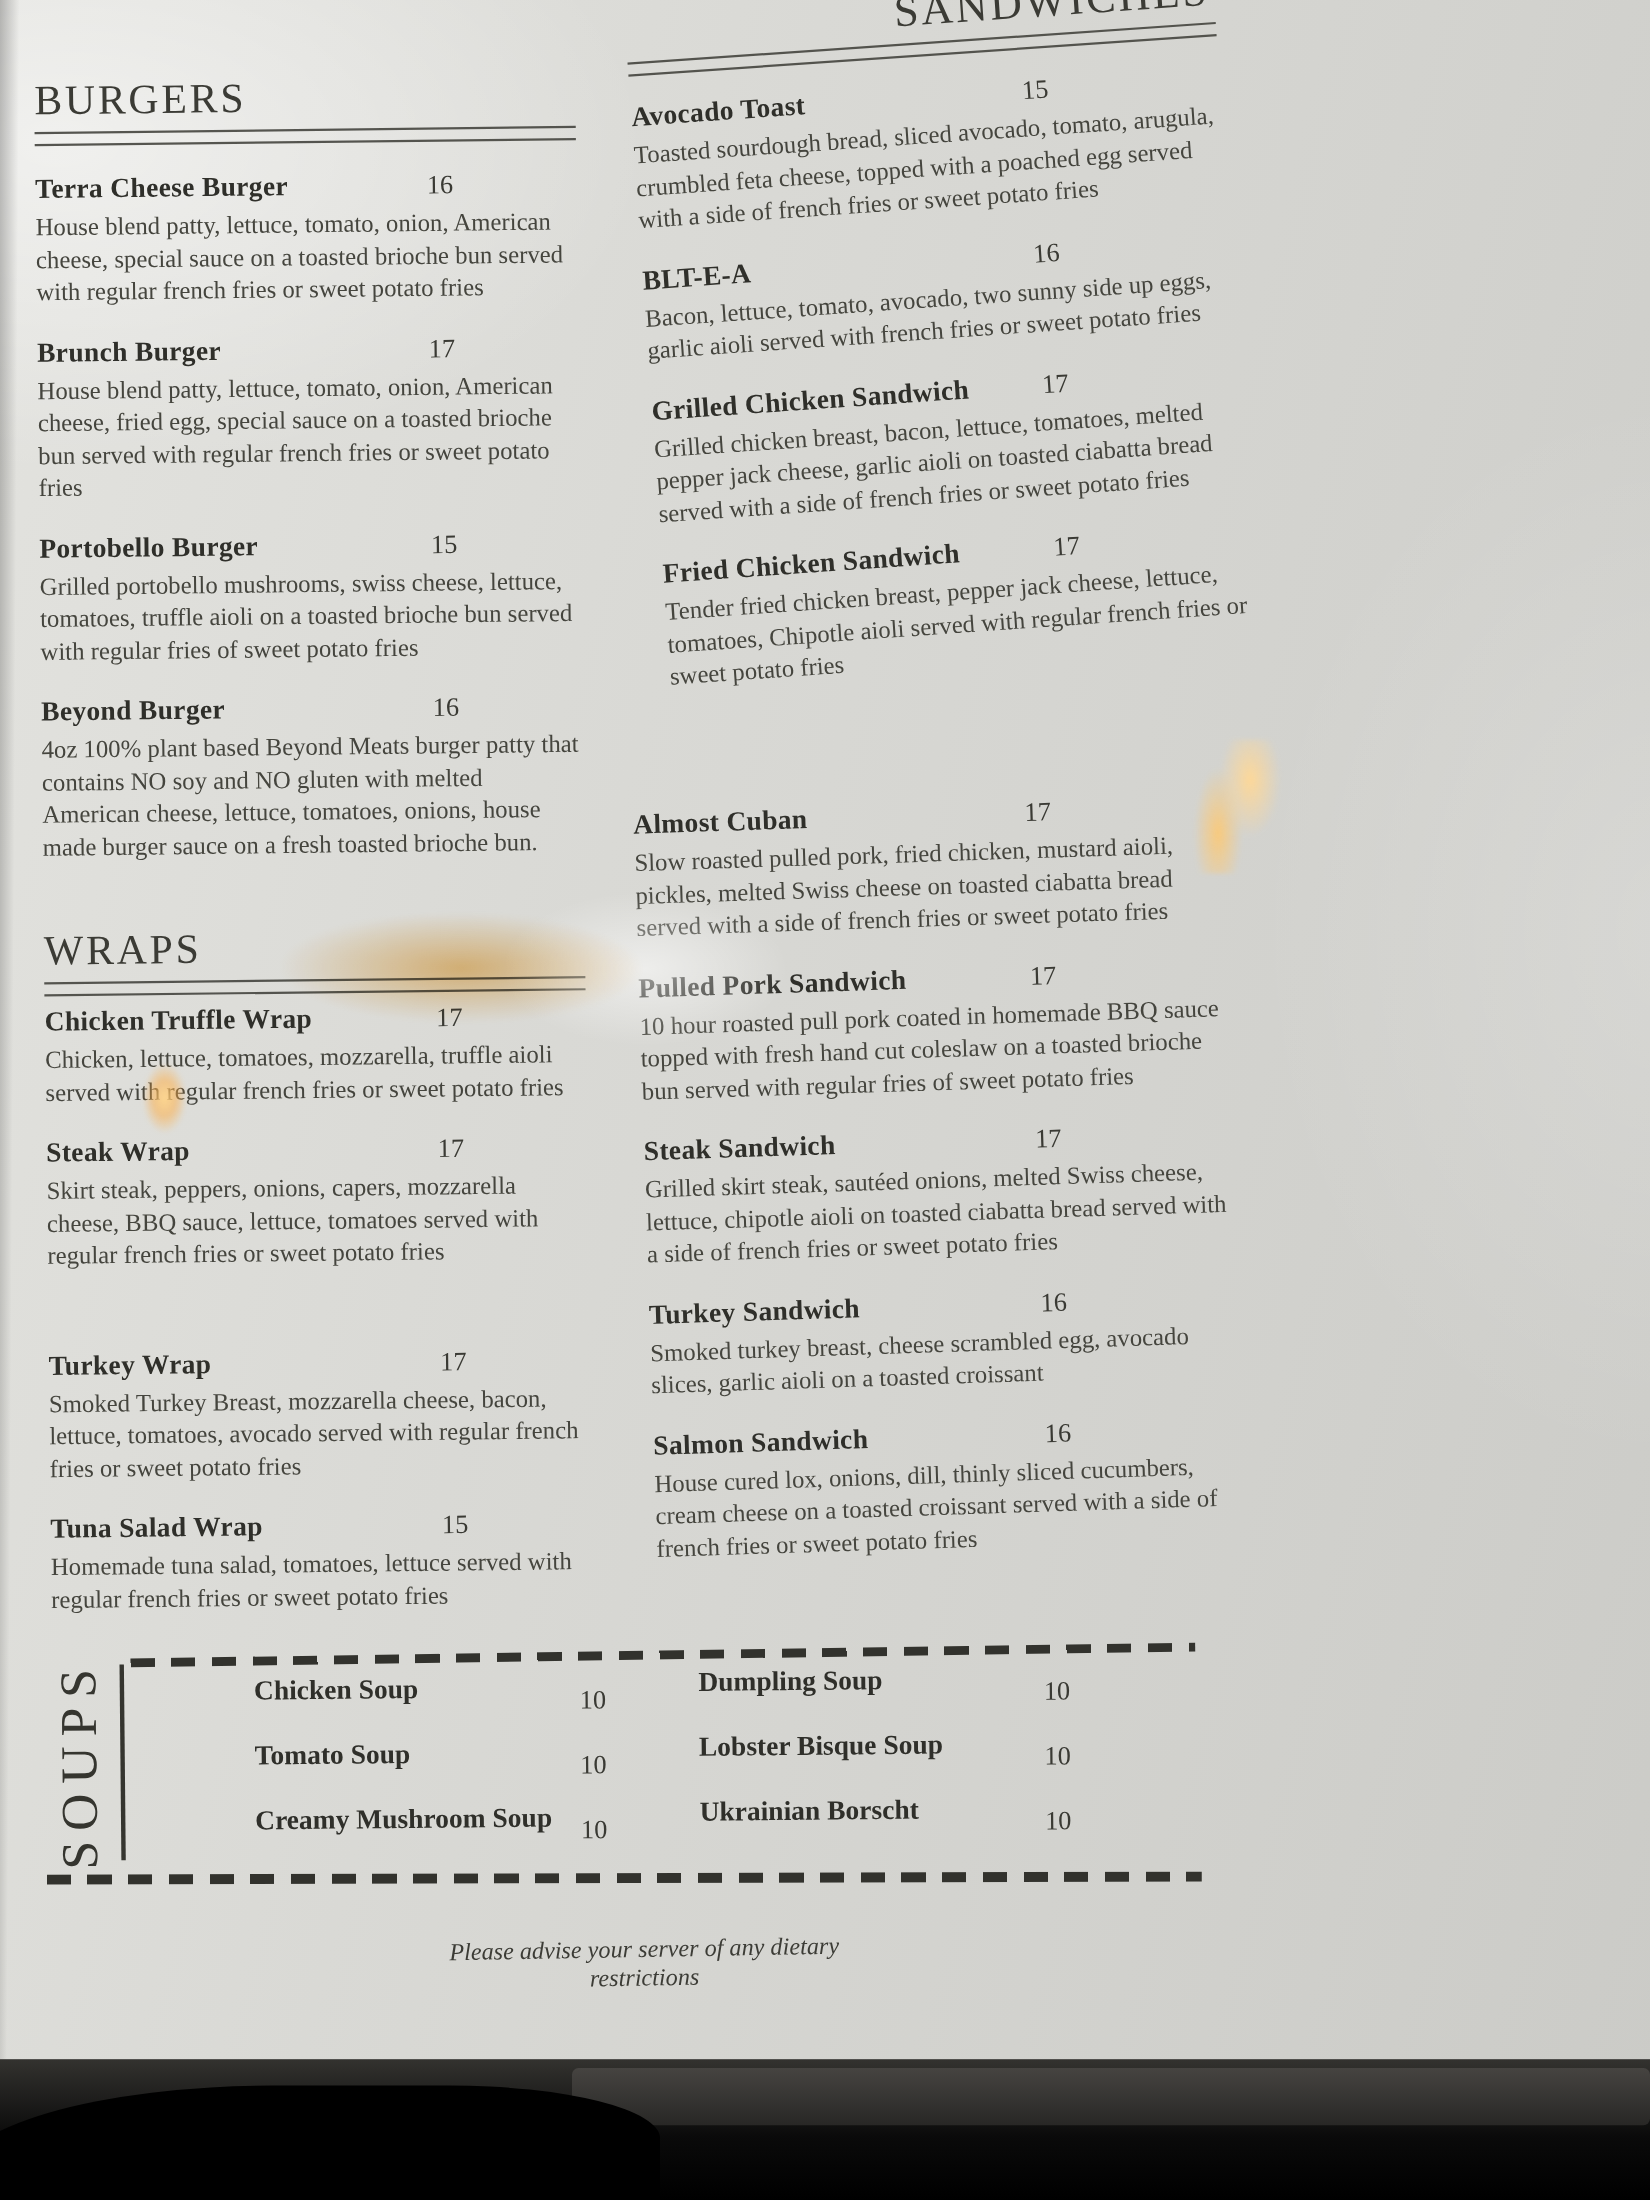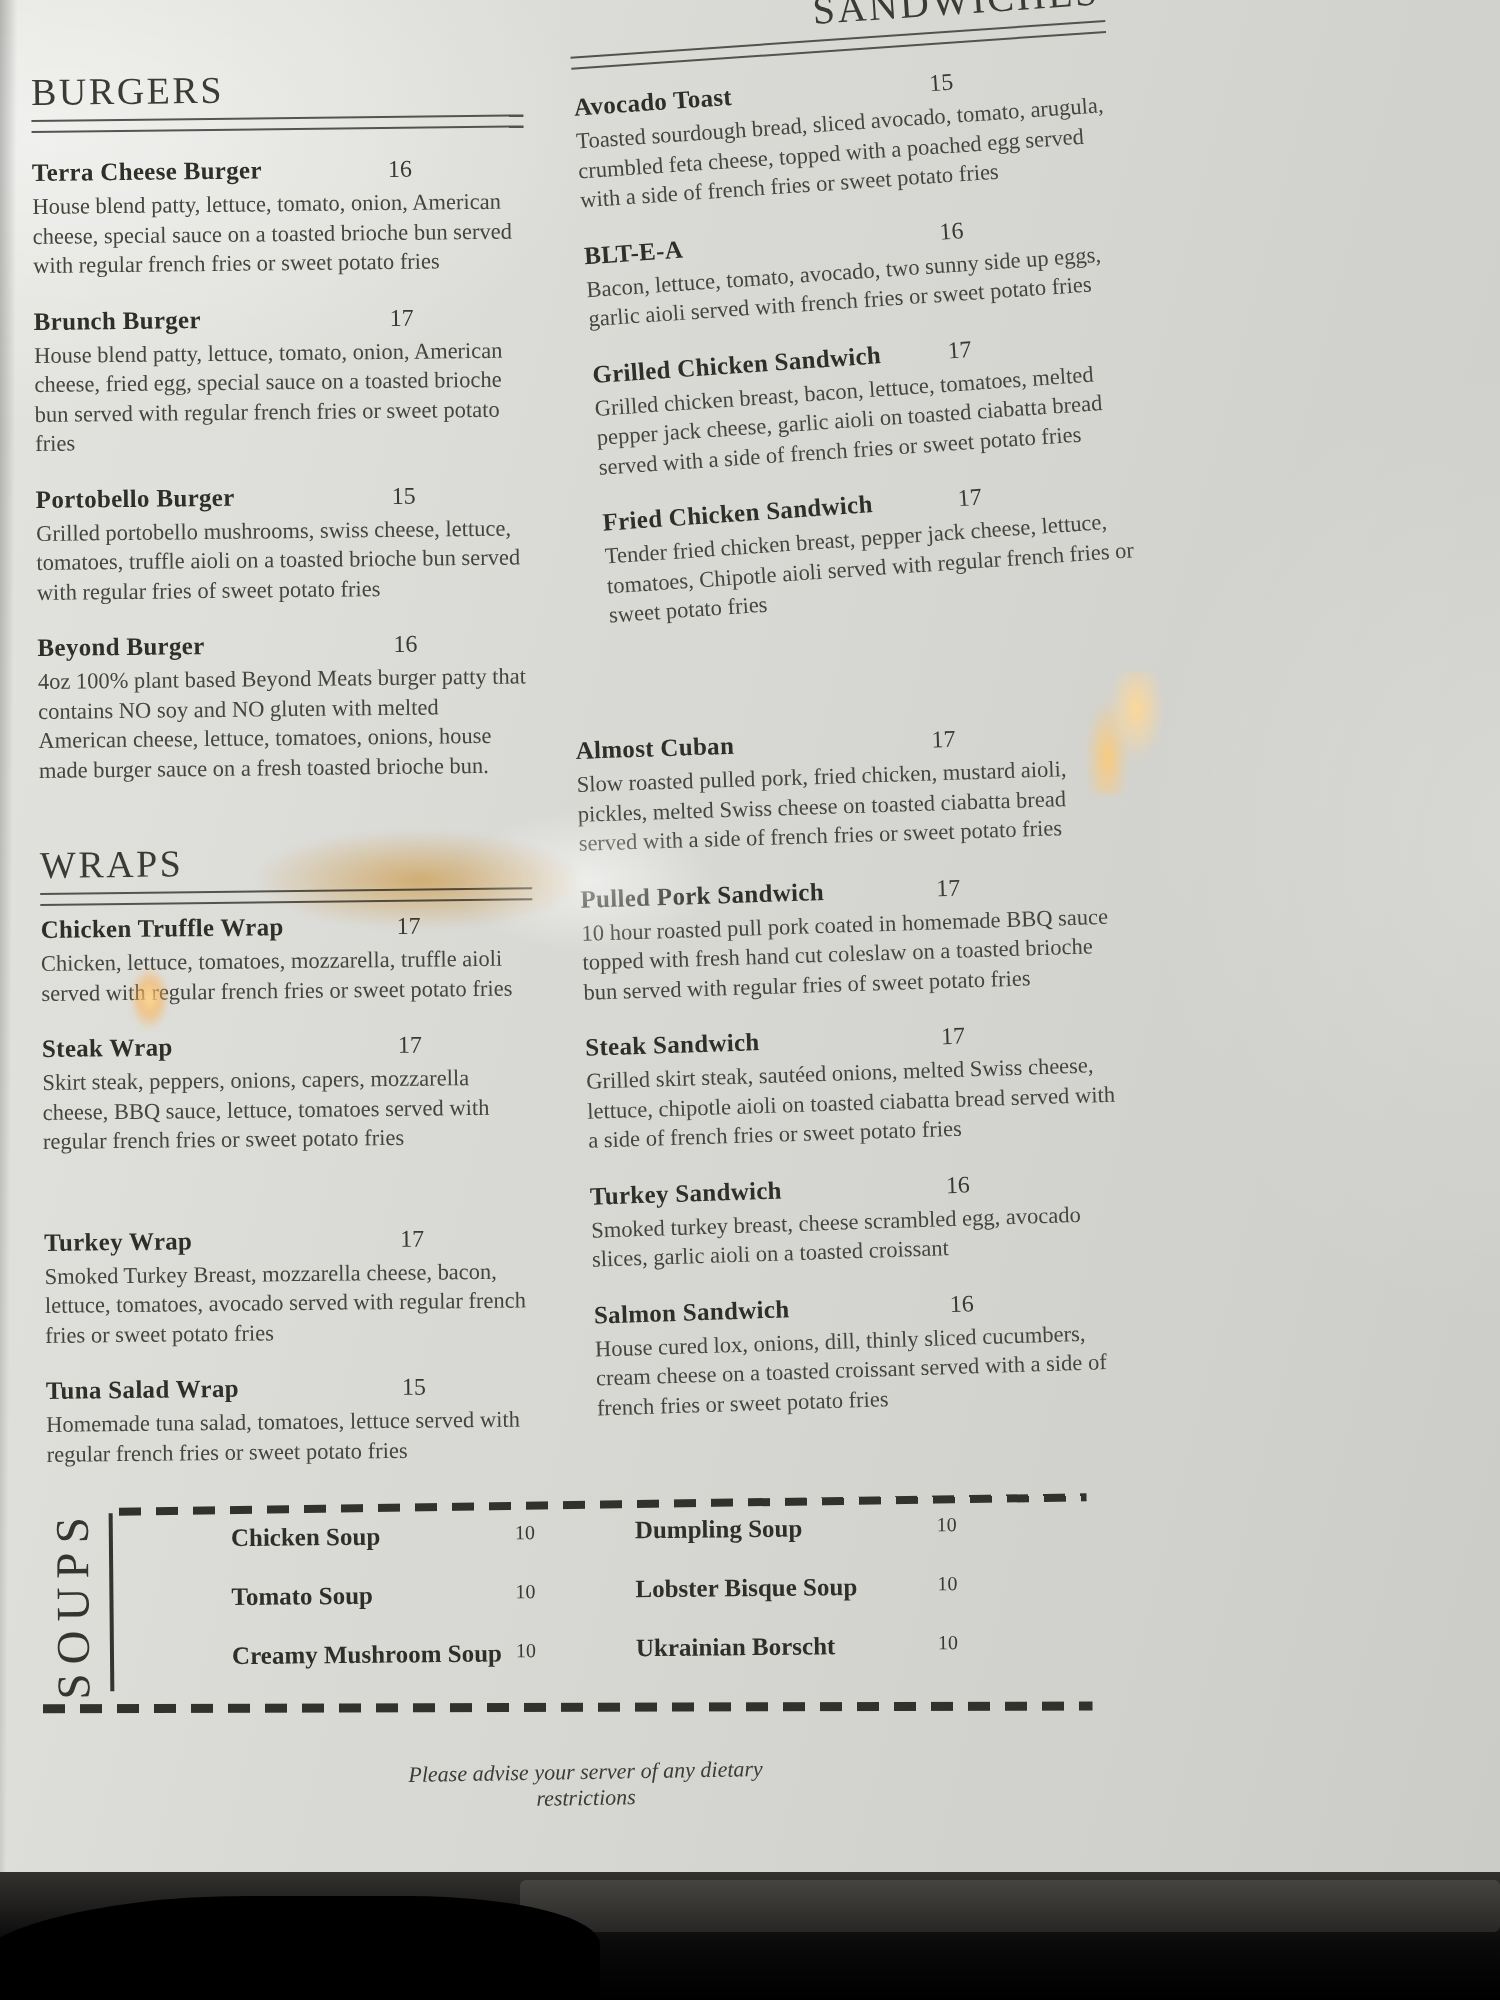--- a/index.html
+++ b/index.html
@@ -45,21 +45,21 @@
     position:absolute;left:4px;top:8px;height:186px;
     writing-mode:vertical-rl;transform:rotate(180deg);
     font-size:47px;letter-spacing:9px;color:#35352f;text-align:center;
   }
   .soups-vline{position:absolute;left:68px;top:8px;width:4px;height:178px;background:#35352f;}
   .soup-col{position:absolute;top:20px;}
   .soup-col.c1{left:190px;width:370px;}
   .soup-col.c2{left:594px;width:430px;top:16px;}
   .soup-row{position:relative;height:47px;margin-bottom:12px;}
   .soup-name{font-weight:700;font-size:25px;color:#2f2f2a;}
-  .soup-price{position:absolute;top:0;font-size:20px;color:#3a3a34;}
+  .soup-price{position:absolute;top:12px;font-size:24px;color:#3a3a34;margin-left:12px;}
   .c1 .soup-price{left:284px;}
   .c2 .soup-price{left:302px;}
   
   .footer-note{
     position:absolute;left:390px;top:1778px;width:430px;text-align:center;
     font-style:italic;font-size:22px;color:#3c3c36;transform:rotate(-1.3deg);
   }
   
   .fx{position:absolute;pointer-events:none;}
   .glare-truffle{

